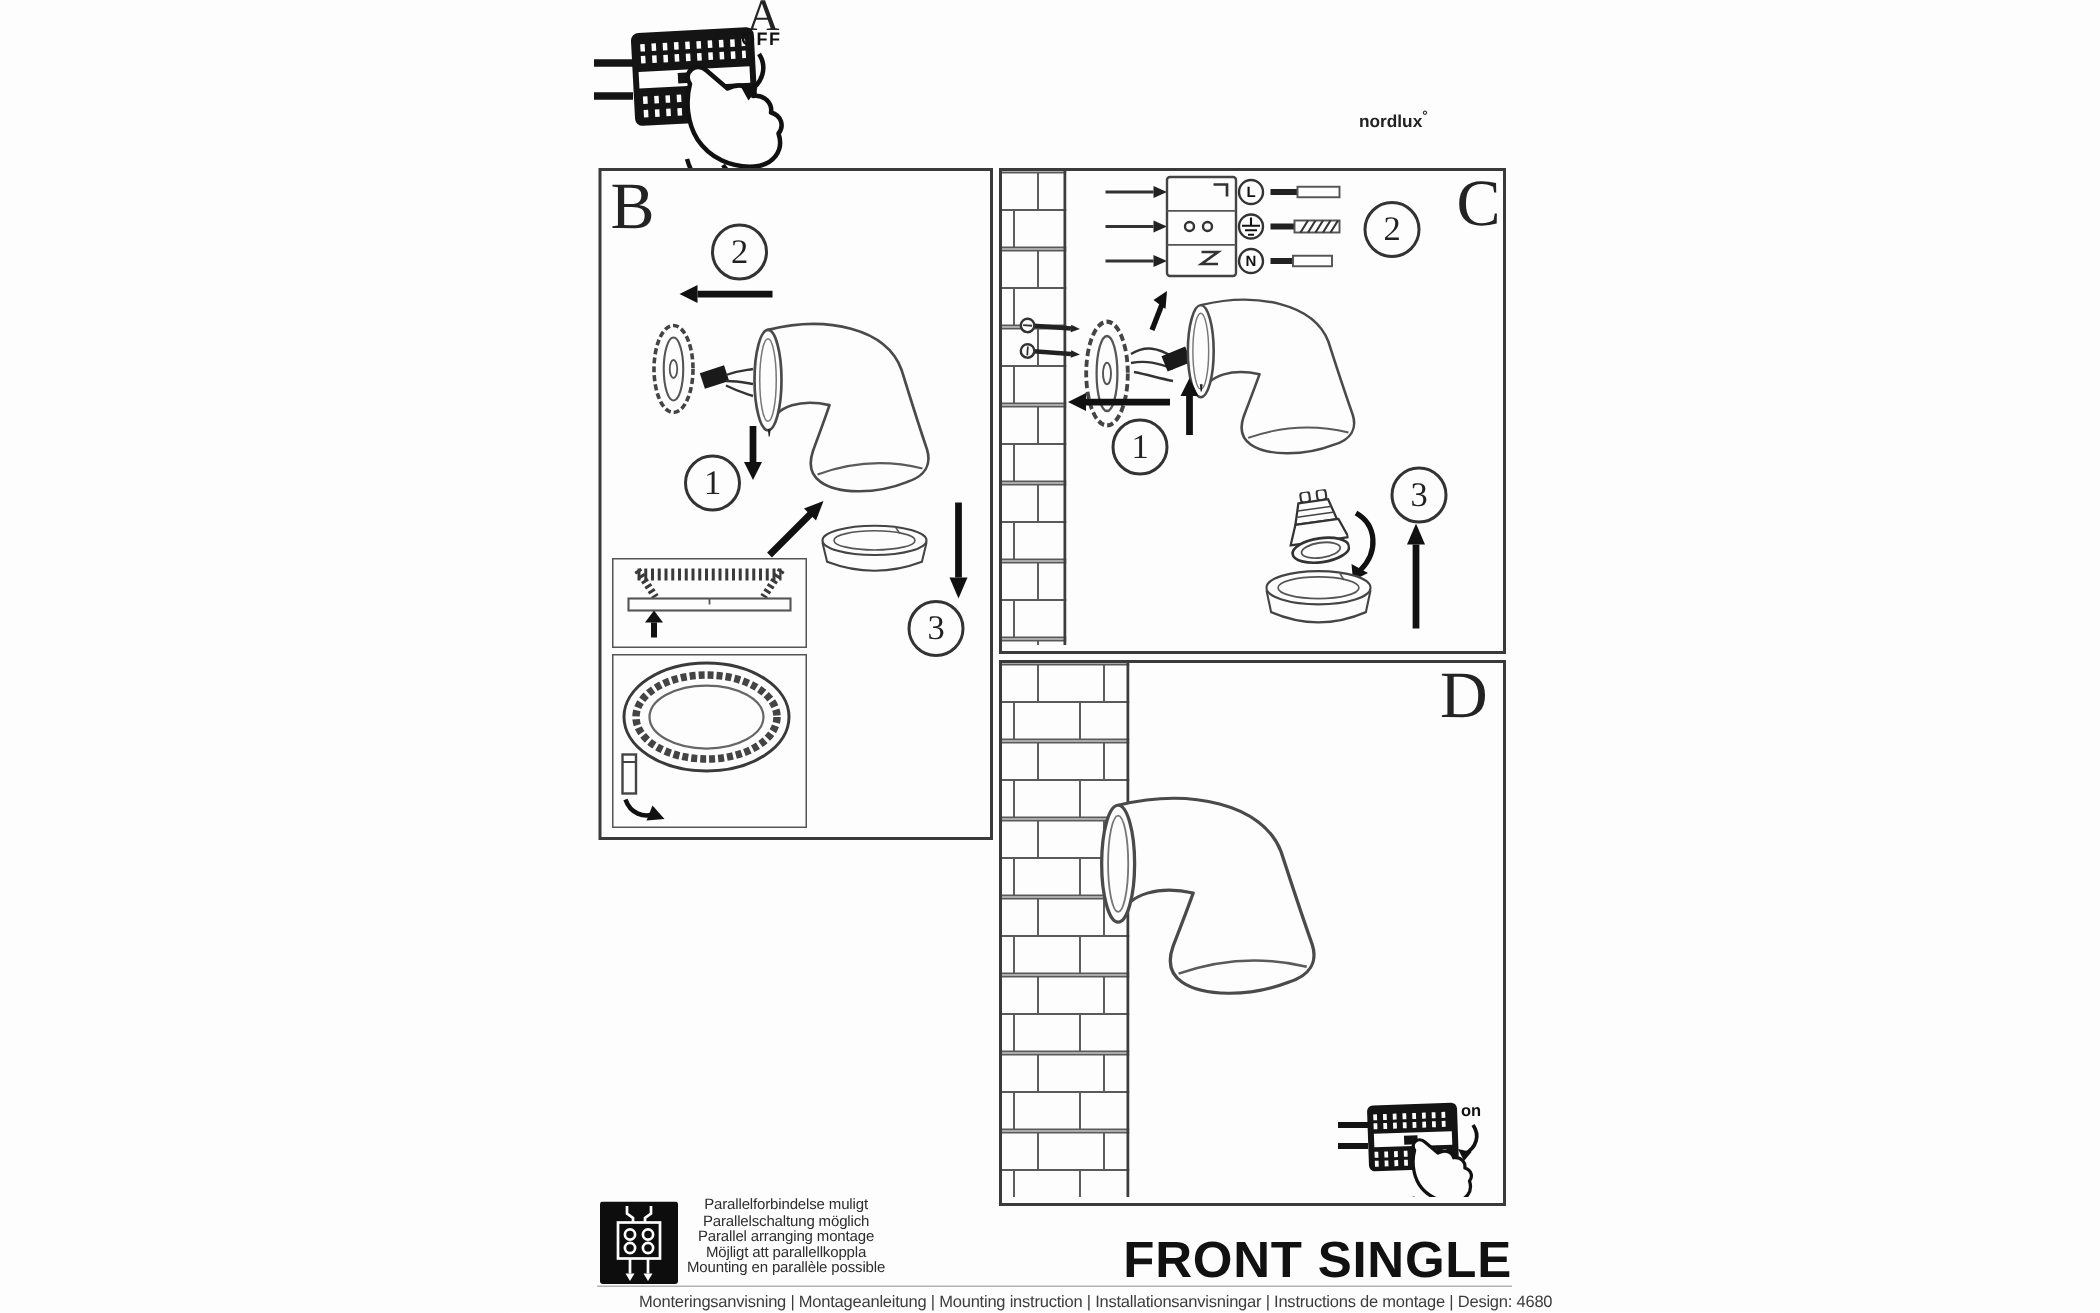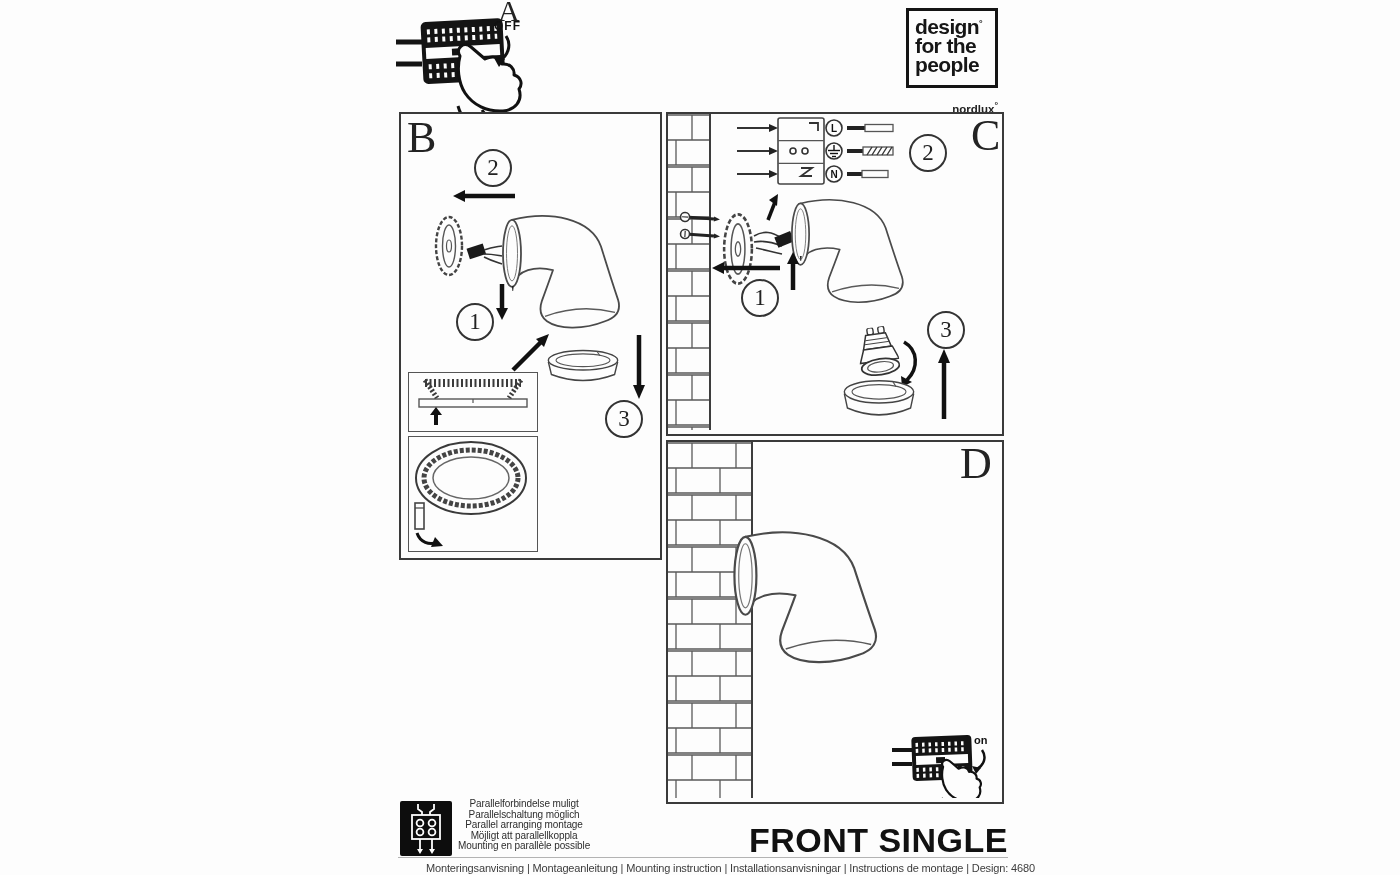--- a/index.html
+++ b/index.html
@@ -10,21 +10,21 @@
   .letter{position:absolute;font-family:"Liberation Serif",serif;font-size:44px;line-height:1;color:#232323;}
   .letter-a{font-size:30px;}
   .stepnum{position:absolute;width:34px;height:34px;border:2px solid #333;border-radius:50%;
            display:flex;align-items:center;justify-content:center;
            font-family:"Liberation Serif",serif;font-size:23px;color:#222;background:#fdfdfd;}
   .tick{position:absolute;font-family:"Liberation Serif",serif;font-size:20px;color:#222;}
   .logo-box{position:absolute;left:906px;top:8px;width:92px;height:80px;border:3px solid #141414;
             box-sizing:border-box;padding:3px 0 0 6px;background:#fdfdfd;}
   .logo-line{font-weight:bold;font-size:21px;line-height:19px;letter-spacing:-0.6px;color:#161616;}
   .logo-sup{font-size:9px;vertical-align:super;font-weight:bold;}
-  .brand{position:absolute;left:906px;top:100px;width:92px;text-align:right;
+  .brand{position:absolute;left:906px;top:72px;width:92px;
          font-weight:bold;font-size:11.5px;color:#222;}
   .note-line{font-weight:normal;font-size:10px;line-height:10.6px;letter-spacing:-0.1px;color:#2d2d2d;text-align:center;}
   .title{position:absolute;left:660px;top:821px;width:348px;text-align:right;
          font-weight:bold;font-size:34px;letter-spacing:0.5px;color:#111;}
   .rule{position:absolute;left:398px;top:857px;width:610px;height:1px;background:#b3b3b3;}
   .footer{position:absolute;left:398px;top:862px;width:614px;white-space:nowrap;
           font-size:11px;letter-spacing:-0.15px;color:#3c3c3c;padding-left:28px;}
   svg{display:block;}
   svg text{font-family:"Liberation Sans",sans-serif;}
 </style>
@@ -60,25 +60,20 @@
       <path d="M66,48 c-5,-8 4,-15 11,-9 l14,12 c8,-4 15,-2 17,5 c8,-1 13,5 12,11 c7,2 9,9 5,14 c4,12 -4,21 -16,22 c-16,1 -30,-6 -38,-18 c-7,-11 -8,-26 -5,-37 z" fill="#fdfdfd" stroke="#111" stroke-width="3" stroke-linejoin="round"></path>
       <path d="M88,102 c4,6 8,9 12,10 M64,98 c2,7 4,10 6,12" fill="none" stroke="#111" stroke-width="3"></path>
     </g>
     <text x="100" y="22" font-size="12" font-weight="bold" letter-spacing="1" fill="#111">OFF</text>
     <g>
       <path d="M112,28 c6,9 2,20 -7,25" fill="none" stroke="#111" stroke-width="3"></path>
       <polygon points="100,50 111,51 105,59" fill="#111"></polygon>
     </g>
   </svg>
 
-  <div class="logo-box">
-    <div class="logo-line"><span>design</span><span class="logo-sup">°</span></div>
-    <div class="logo-line">for the</div>
-    <div class="logo-line">people</div>
-  </div>
   <div class="brand"><span>nordlux</span><span class="logo-sup">°</span></div>
 
   <div class="panel-box" style="left:399px;top:112px;width:259px;height:444px;">
     <div class="letter" style="left:6px;top:2px;">B</div>
 
     <div class="stepnum" style="left:73px;top:35px;">2</div>
 
     <svg class="abs" style="left:50px;top:74px;" width="66" height="16" viewBox="0 0 66 16">
       <line x1="64" y1="8" x2="14" y2="8" stroke="#111" stroke-width="4.5"></line>
       <polygon points="14,2 14,14 2,8" fill="#111"></polygon>

